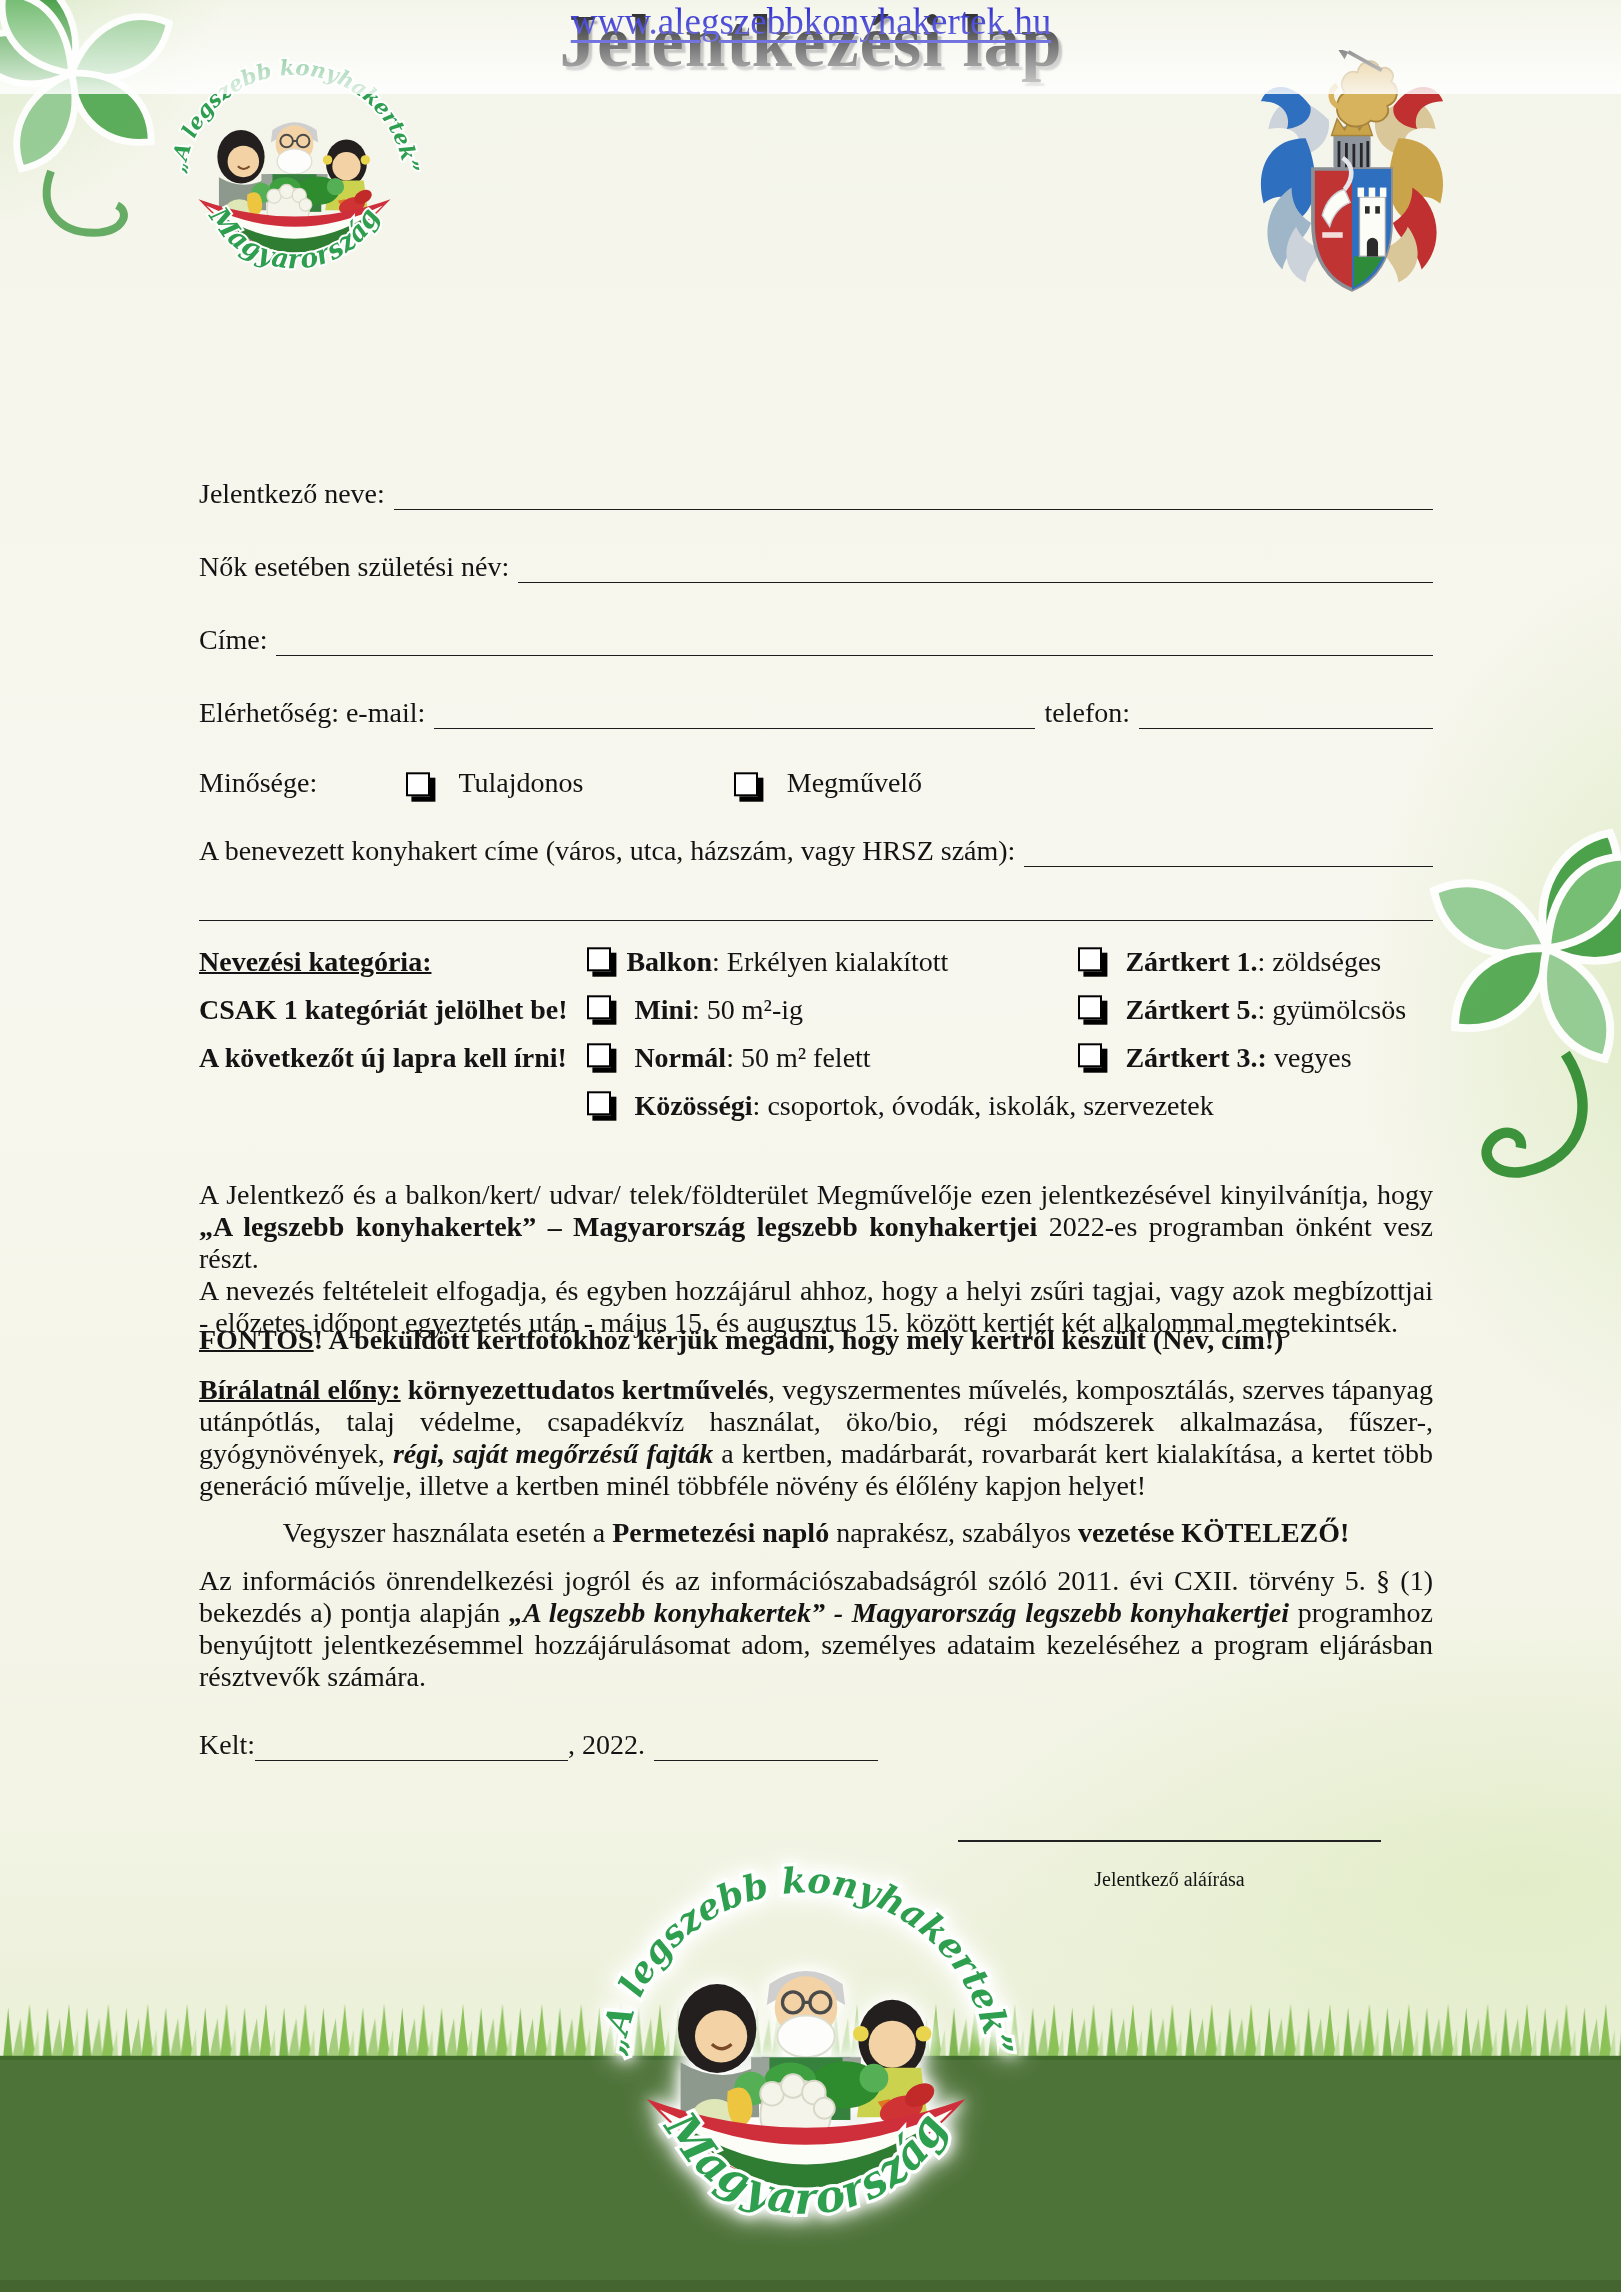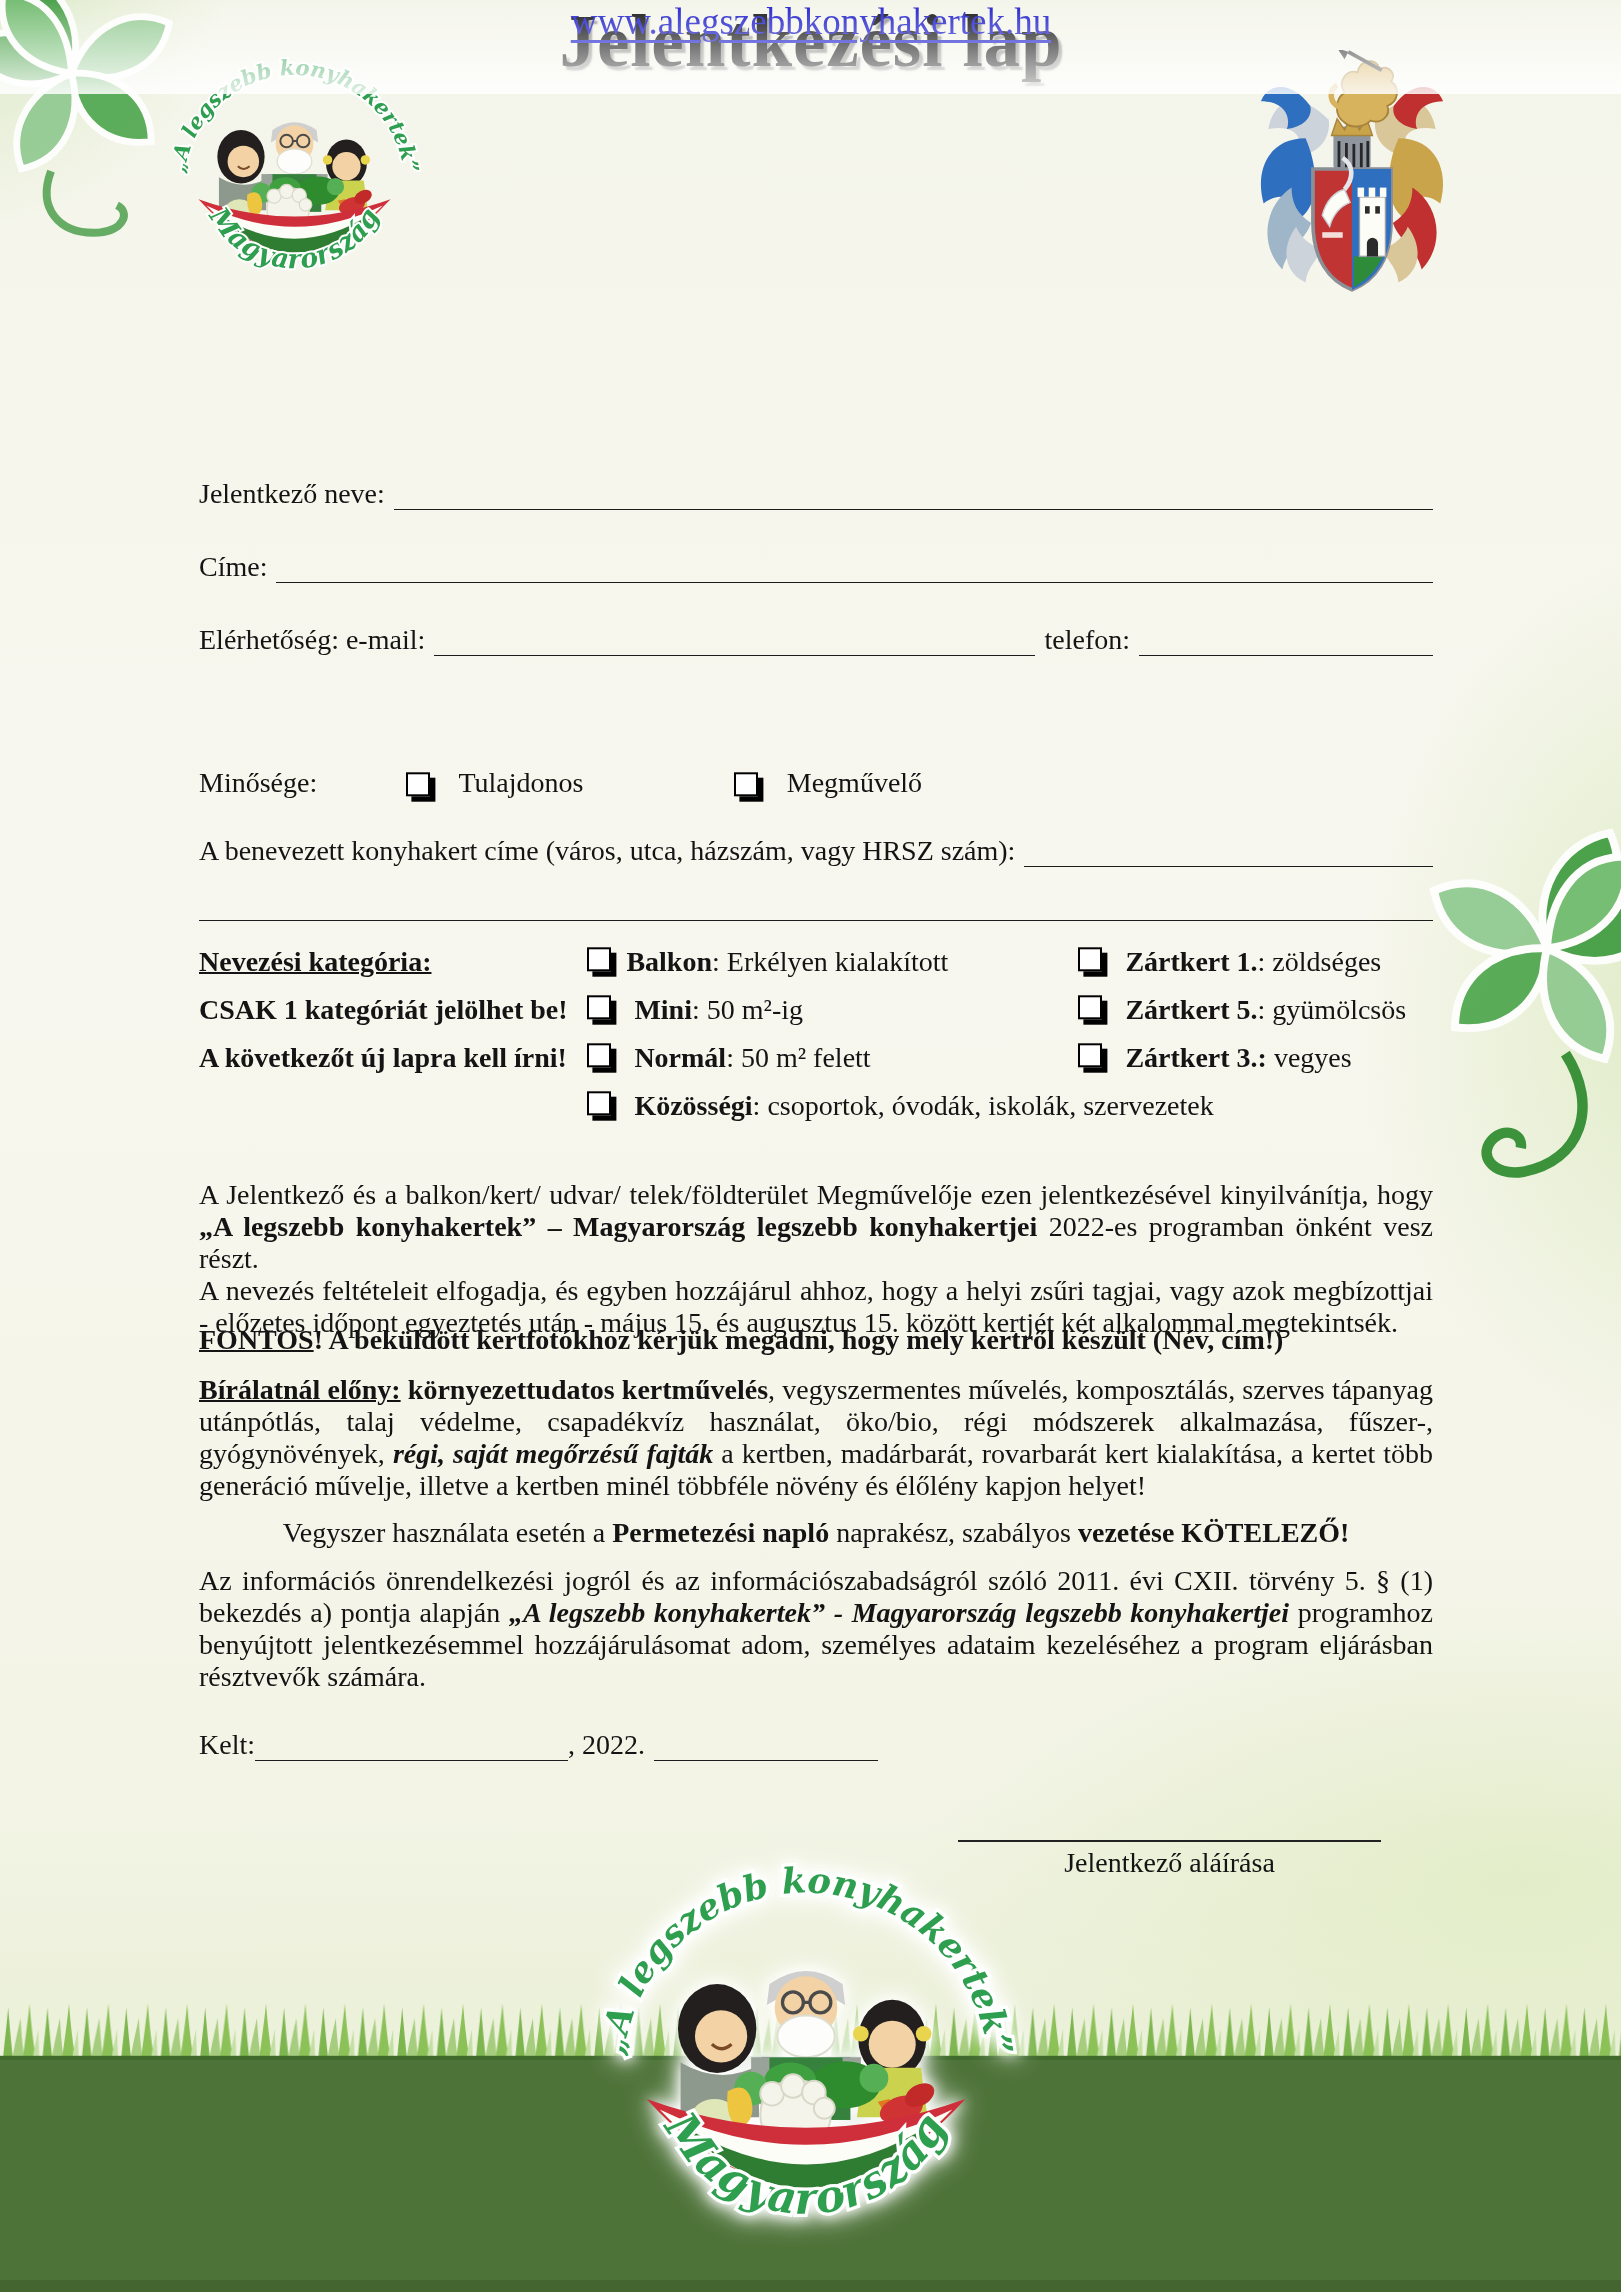--- a/index.html
+++ b/index.html
@@ -57,21 +57,21 @@
   .span2 { grid-column:2 / 4; }
 
   .para { text-align:justify; }
   .center { text-align:center; }
 
   
   .kelt .blank1 { flex:0 0 313px; }
   .kelt .blank2 { flex:0 0 224px; }
   .sig { left:958px; top:1798px; width:423px; }
   .sigline { height:44px; border-bottom:2.7px solid #222; }
-  .siglabel { text-align:center; font-size:28px; margin-top:5px; }
+  .siglabel { text-align:center; font-size:20px; margin-top:26px; }
 
   
   .white-fade { left:0; right:0; top:2130; height:94px;
     background:linear-gradient(180deg, rgba(255,255,255,0), rgba(255,255,255,.85)); }
   .grass-svg { left:0; top:2000px; width:1622px; height:63px; }
   .ground { left:0; right:0; top:2060px; height:233px; background:#4e7339; }
   .ground-edge { left:0; right:0; top:2280px; height:12.5px; background:#44652f; }
 
   
   .logo-small { left:168px; top:45px; width:253px; height:244px; }
@@ -222,20 +222,24 @@
 <div class="abs url-line">
   <span class="url">www.alegszebbkonyhakertek.hu</span>
 </div>
 
 <div class="abs sec" style="top:476px;">
   <div class="row gap">
     <span class="lbl">Jelentkező neve:</span>
     <span class="blank"></span>
   </div>
   <div class="row gap">
+    <span class="lbl">Nők esetében születési név:</span>
+    <span class="blank"></span>
+  </div>
+  <div class="row gap">
     <span class="lbl">Címe:</span>
     <span class="blank"></span>
   </div>
   <div class="row">
     <span class="lbl">Elérhetőség: e-mail:</span>
     <span class="blank"></span>
     <span class="lbl" style="padding-left:9px;">telefon:</span>
     <span class="blank fix" style="width:294px;"></span>
   </div>
 </div>

